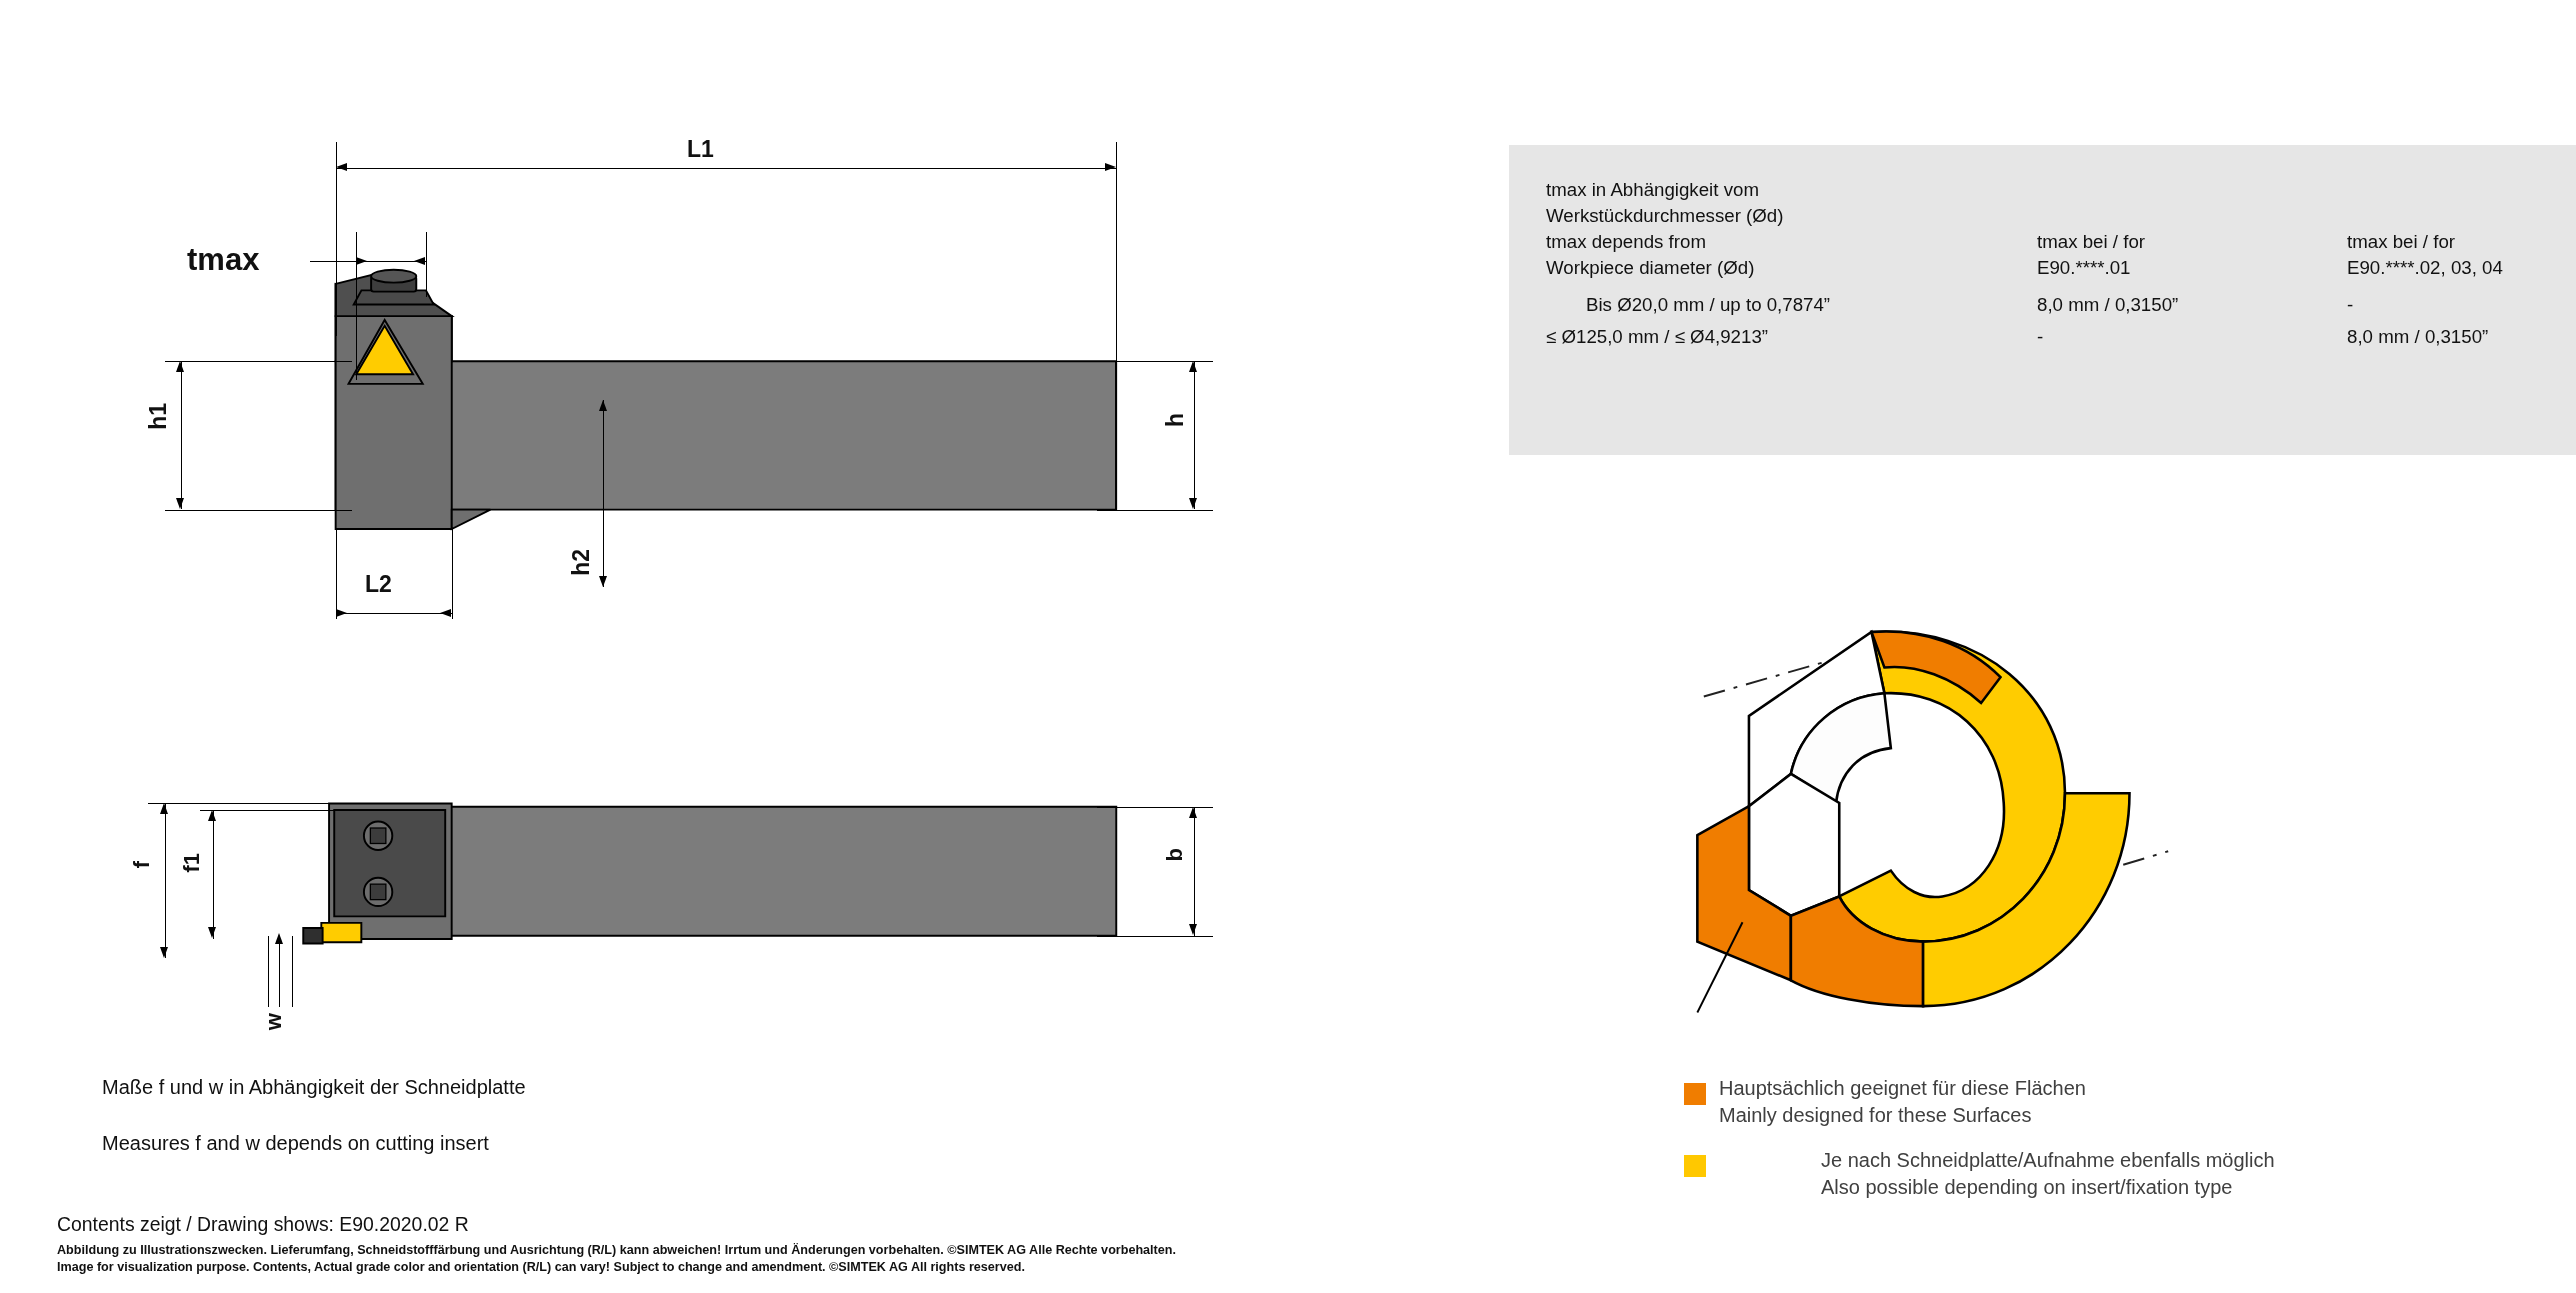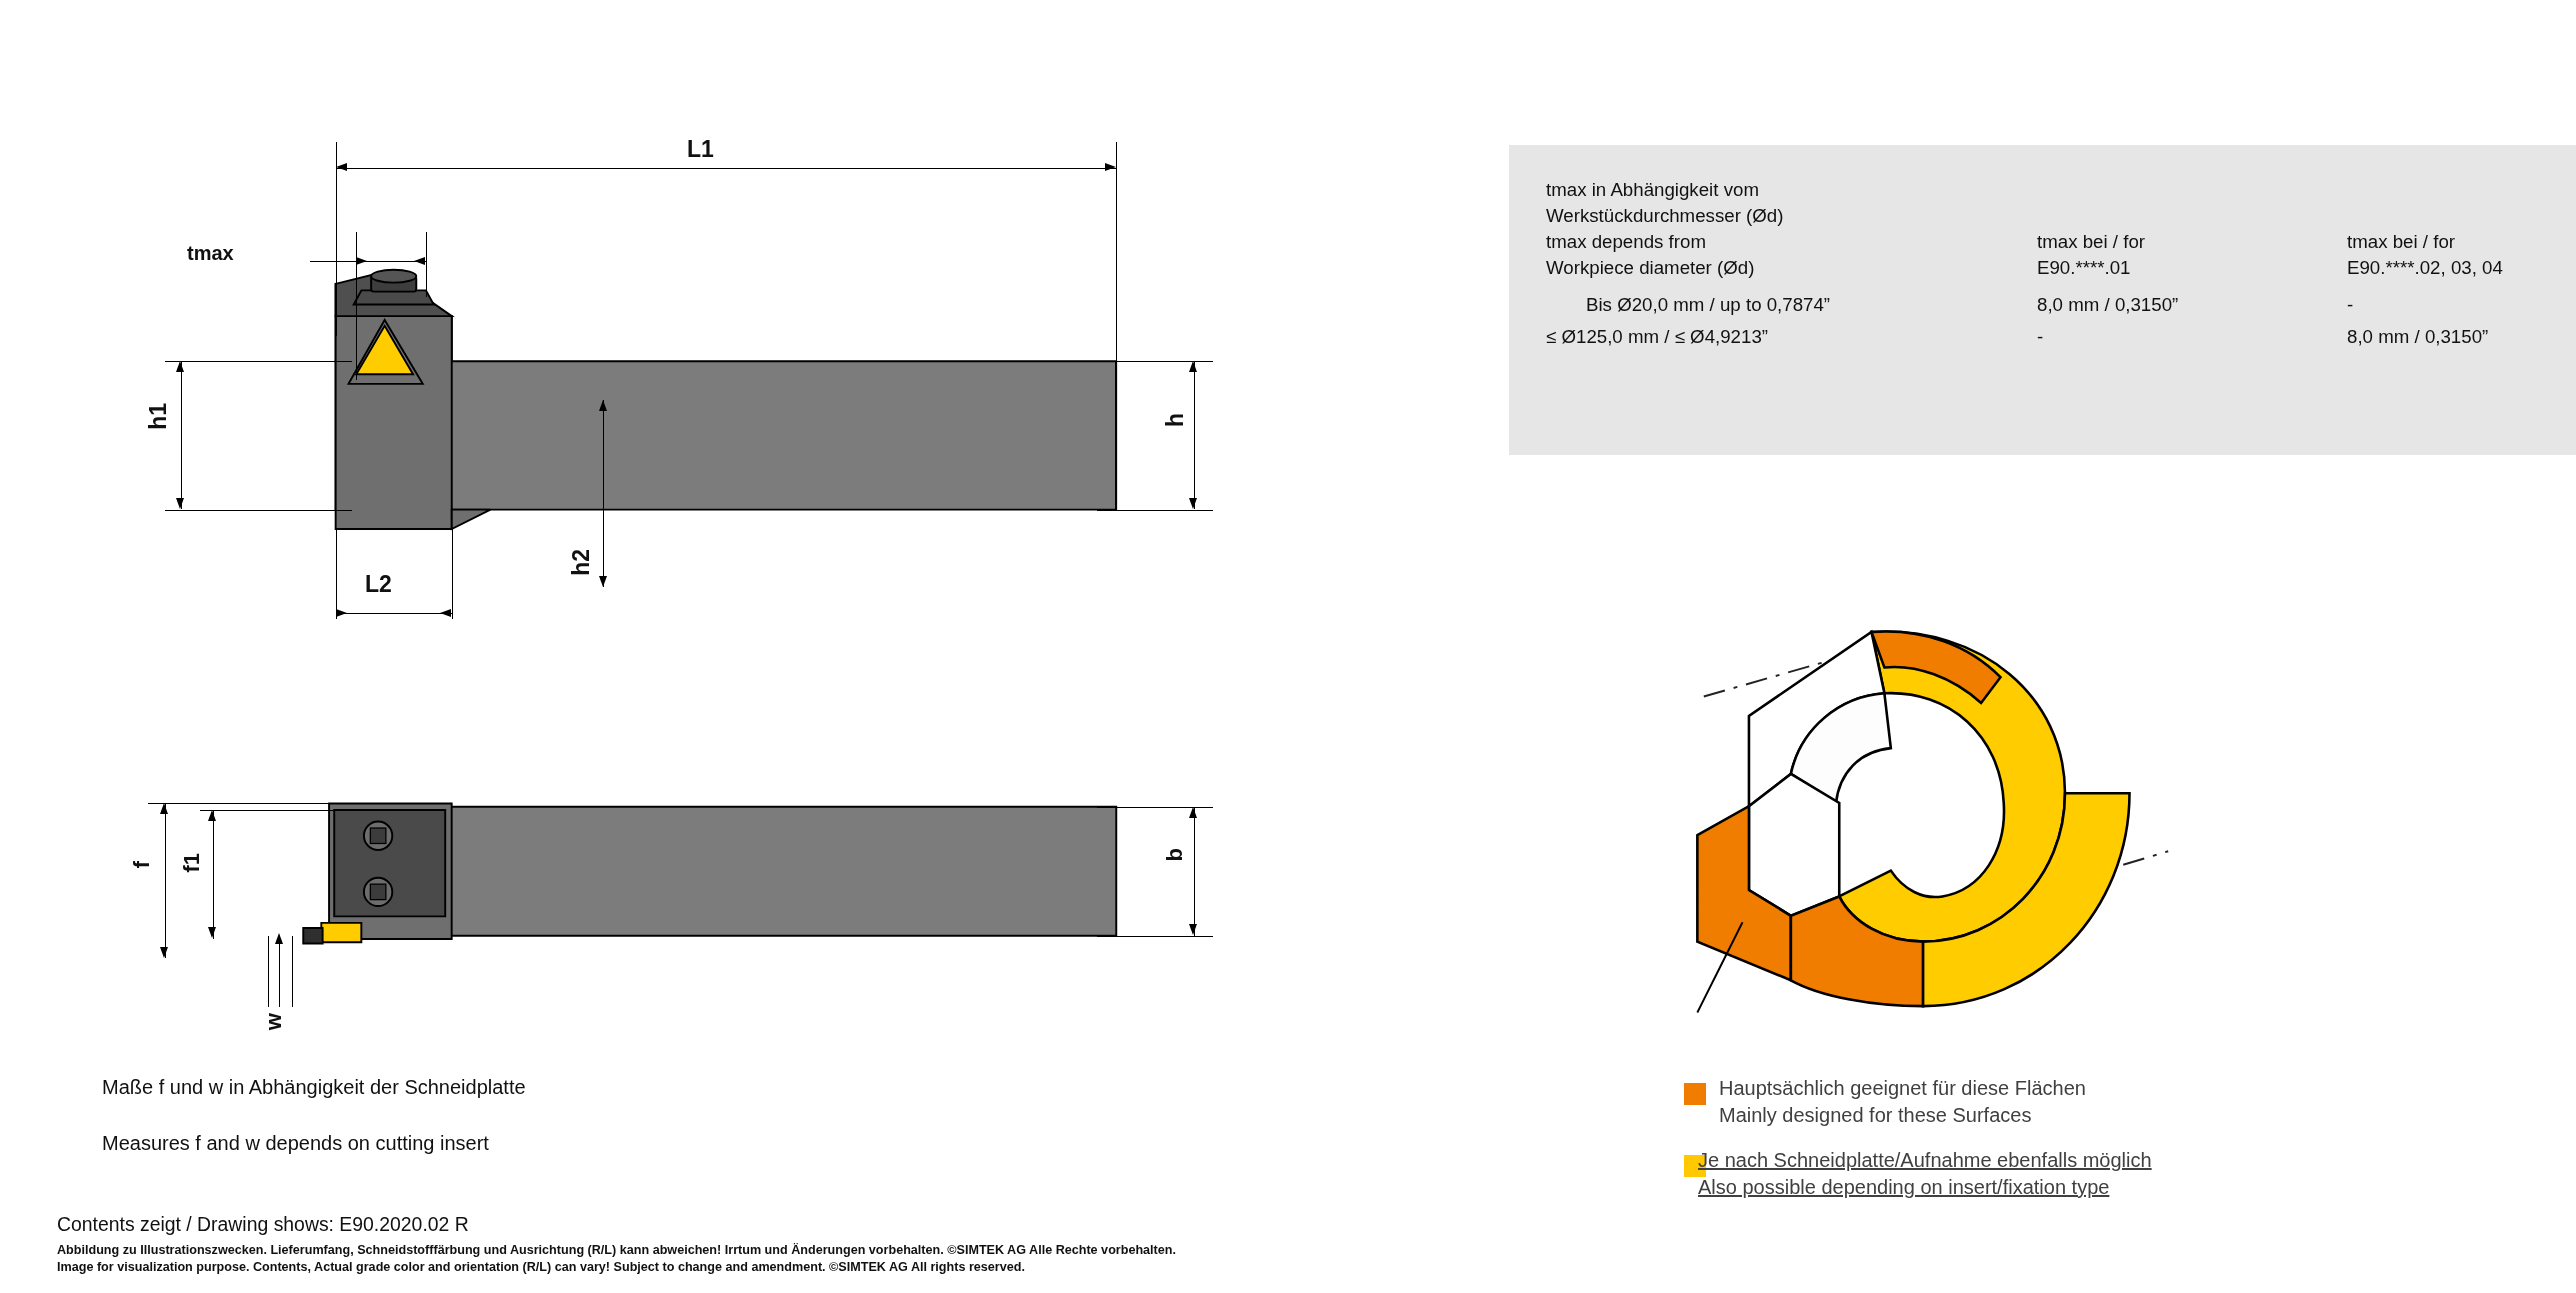--- a/index.html
+++ b/index.html
@@ -102,21 +102,21 @@
     <div class="arrow arrow-l" style="left:336px; top:150px;"></div>
     <div class="arrow arrow-r" style="left:1105px; top:150px;"></div>
     <div class="lbl lbl-b" style="left:687px; top:123px; font-size:23px;">L1</div>
 
     
     <div class="thin-v" style="left:356px; top:219px; height:148px;"></div>
     <div class="thin-v" style="left:426px; top:219px; height:65px;"></div>
     <div class="dimline-h" style="left:310px; top:248px; width:116px;"></div>
     <div class="arrow arrow-r" style="left:356px; top:244px;"></div>
     <div class="arrow arrow-l" style="left:414px; top:244px;"></div>
-    <div class="lbl lbl-b" style="left:187px; top:229px; font-size:20px;">tmax</div>
+    <div class="lbl lbl-b" style="left:187px; top:229px; font-size:31px;">tmax</div>
 
     
     <div class="thin-h" style="left:165px; top:348px; width:187px;"></div>
     <div class="thin-h" style="left:165px; top:497px; width:187px;"></div>
     <div class="dimline-v" style="left:181px; top:348px; height:148px;"></div>
     <div class="arrow arrow-u" style="left:176px; top:348px;"></div>
     <div class="arrow arrow-d" style="left:176px; top:485px;"></div>
     <div class="lbl lbl-b vert" style="left:145px; top:390px; font-size:23px;">h1</div>
 
     
@@ -242,21 +242,21 @@
 
       <line x1="100" y1="470" x2="30" y2="610" stroke="#000" stroke-width="3"></line>
     </svg>
   </div>
 
   <div class="legend-swatch" style="left:1684px; top:1083px; background:#F07D00;"></div>
   <div class="legend-text" style="left:1719px; top:1075px;">Hauptsächlich geeignet für diese Flächen
 Mainly designed for these Surfaces</div>
 
   <div class="legend-swatch" style="left:1684px; top:1155px; background:#FFC800;"></div>
-  <div class="legend-text" style="left:1698px; top:1147px;text-decoration:underline;">Je nach Schneidplatte/Aufnahme ebenfalls möglich
+  <div class="legend-text" style="left:1821px; top:1147px;">Je nach Schneidplatte/Aufnahme ebenfalls möglich
 Also possible depending on insert/fixation type</div>
 
   <div id="footer-main">Contents zeigt / Drawing shows: E90.2020.02 R</div>
   <div id="footer-fine">Abbildung zu Illustrationszwecken. Lieferumfang, Schneidstofffärbung und Ausrichtung (R/L) kann abweichen! Irrtum und Änderungen vorbehalten. ©SIMTEK AG Alle Rechte vorbehalten.
 Image for visualization purpose. Contents, Actual grade color and orientation (R/L) can vary! Subject to change and amendment. ©SIMTEK AG All rights reserved.</div>
 
 </div>
 
 
 </body></html>

